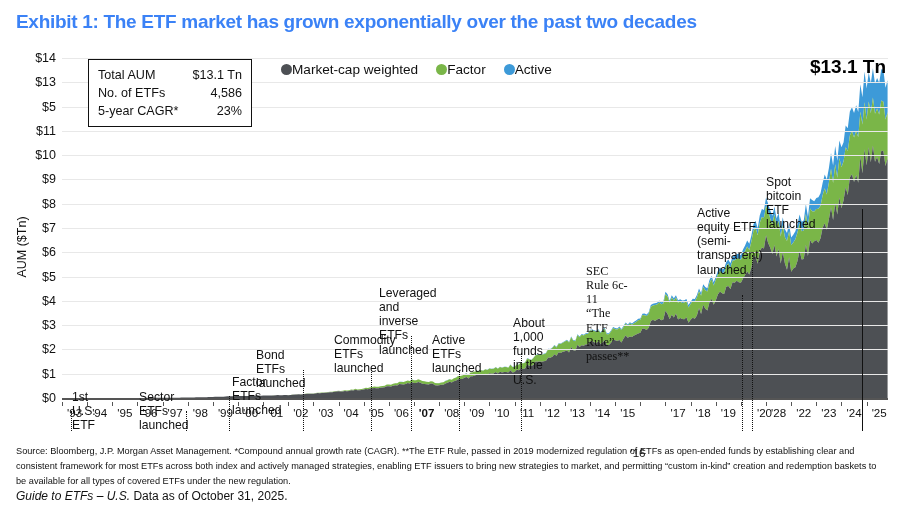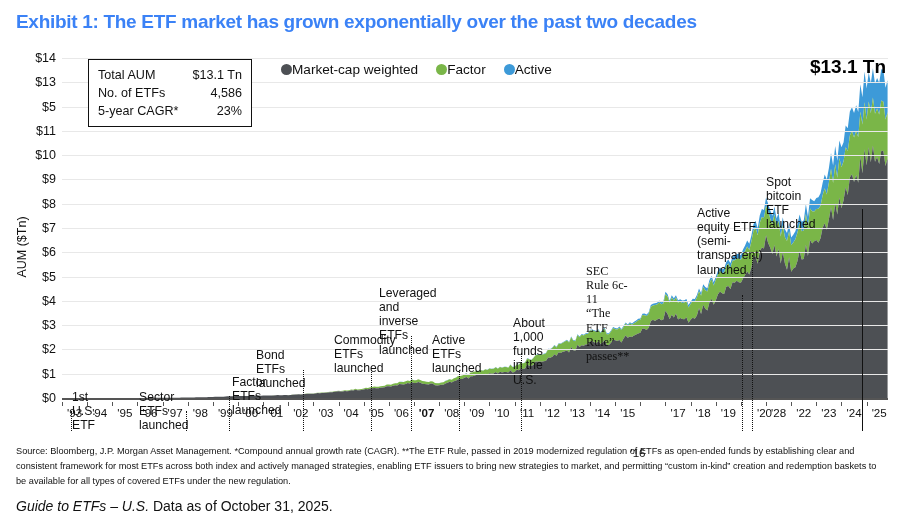--- a/index.html
+++ b/index.html
@@ -79,21 +79,21 @@
   .annotation .ann-leader{
     position:absolute;width:0;border-left:1.4px dotted #111;
   }
   .annotation.solid .ann-leader{border-left:1.5px solid #111;}
 
   
   #footer{position:absolute;left:16px;top:444px;width:870px;}
   #source-note{
     font-size:9.2px;line-height:1.62;color:#111;text-align:left;
   }
-  #guide-note{margin-top:9px;font-size:14px;color:#111;}
+  #guide-note{font-size:12px;color:#111;}
   #guide-note .ital{font-style:italic;}
 </style>
 </head>
 <body>
 
 <div id="exhibit-title">Exhibit 1: The ETF market has grown exponentially over the past two decades</div>
 
 <div id="chart-figure">
 
   <div id="y-axis-title">AUM ($Tn)</div>

